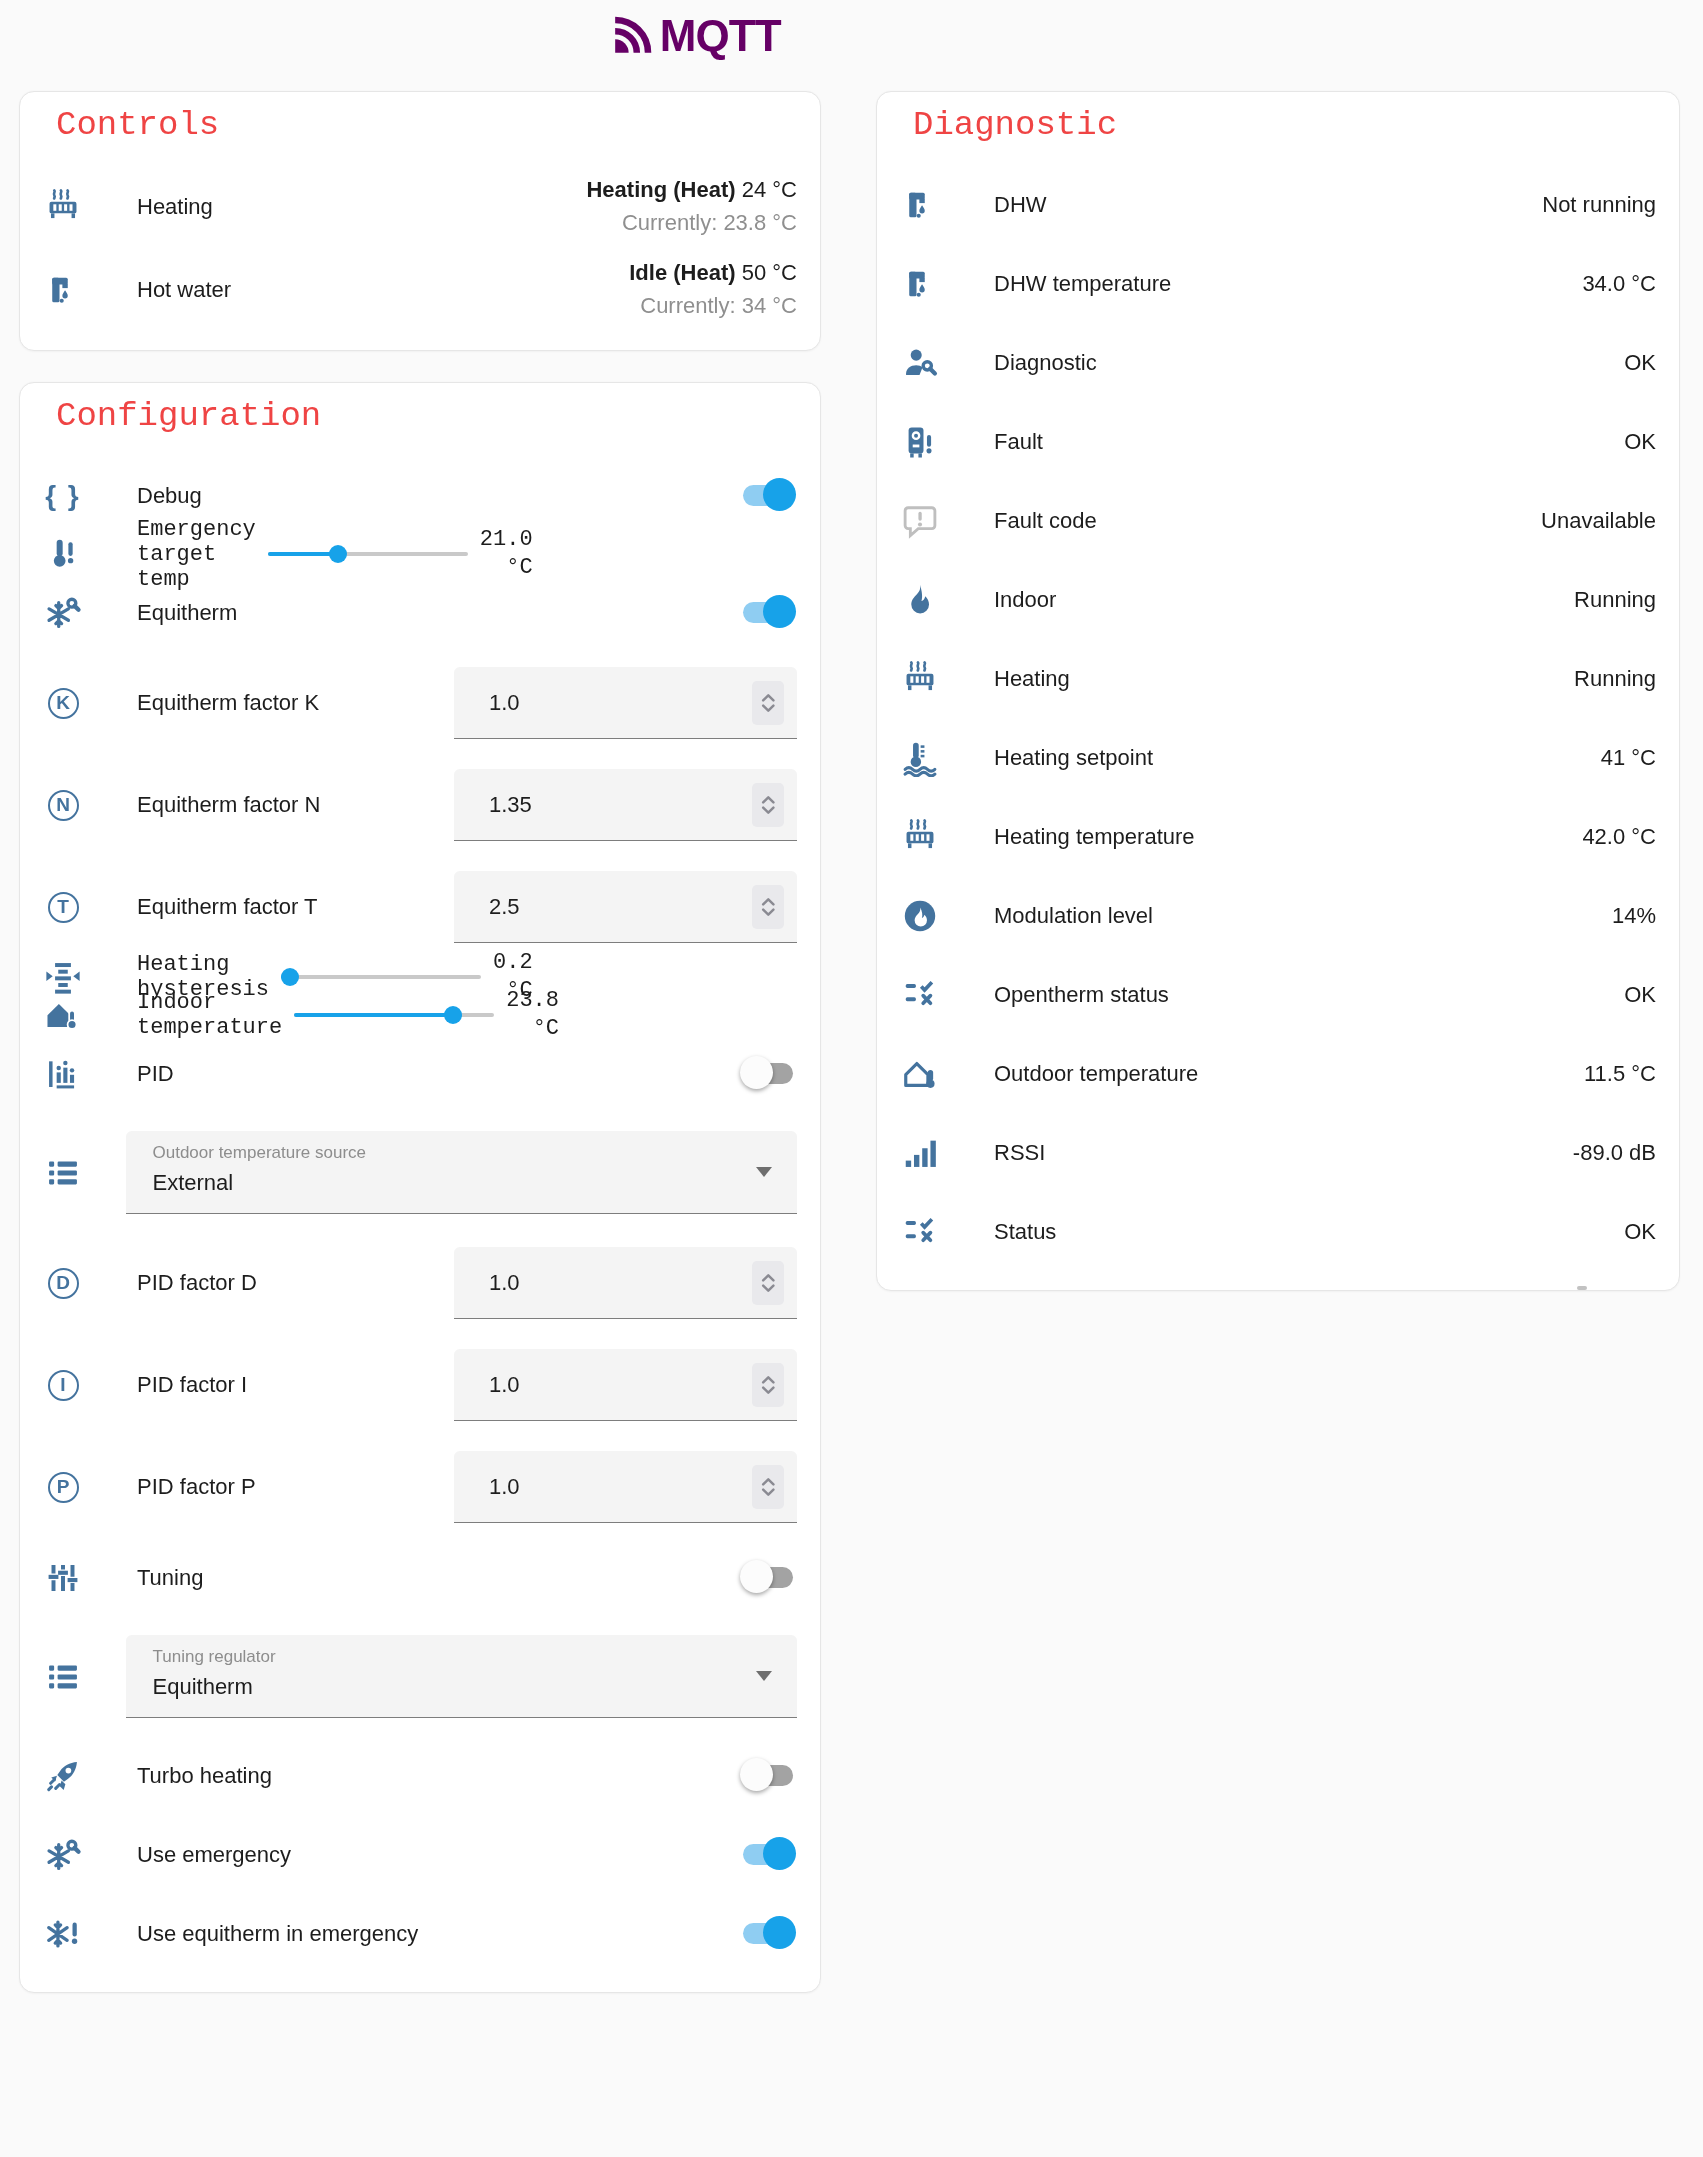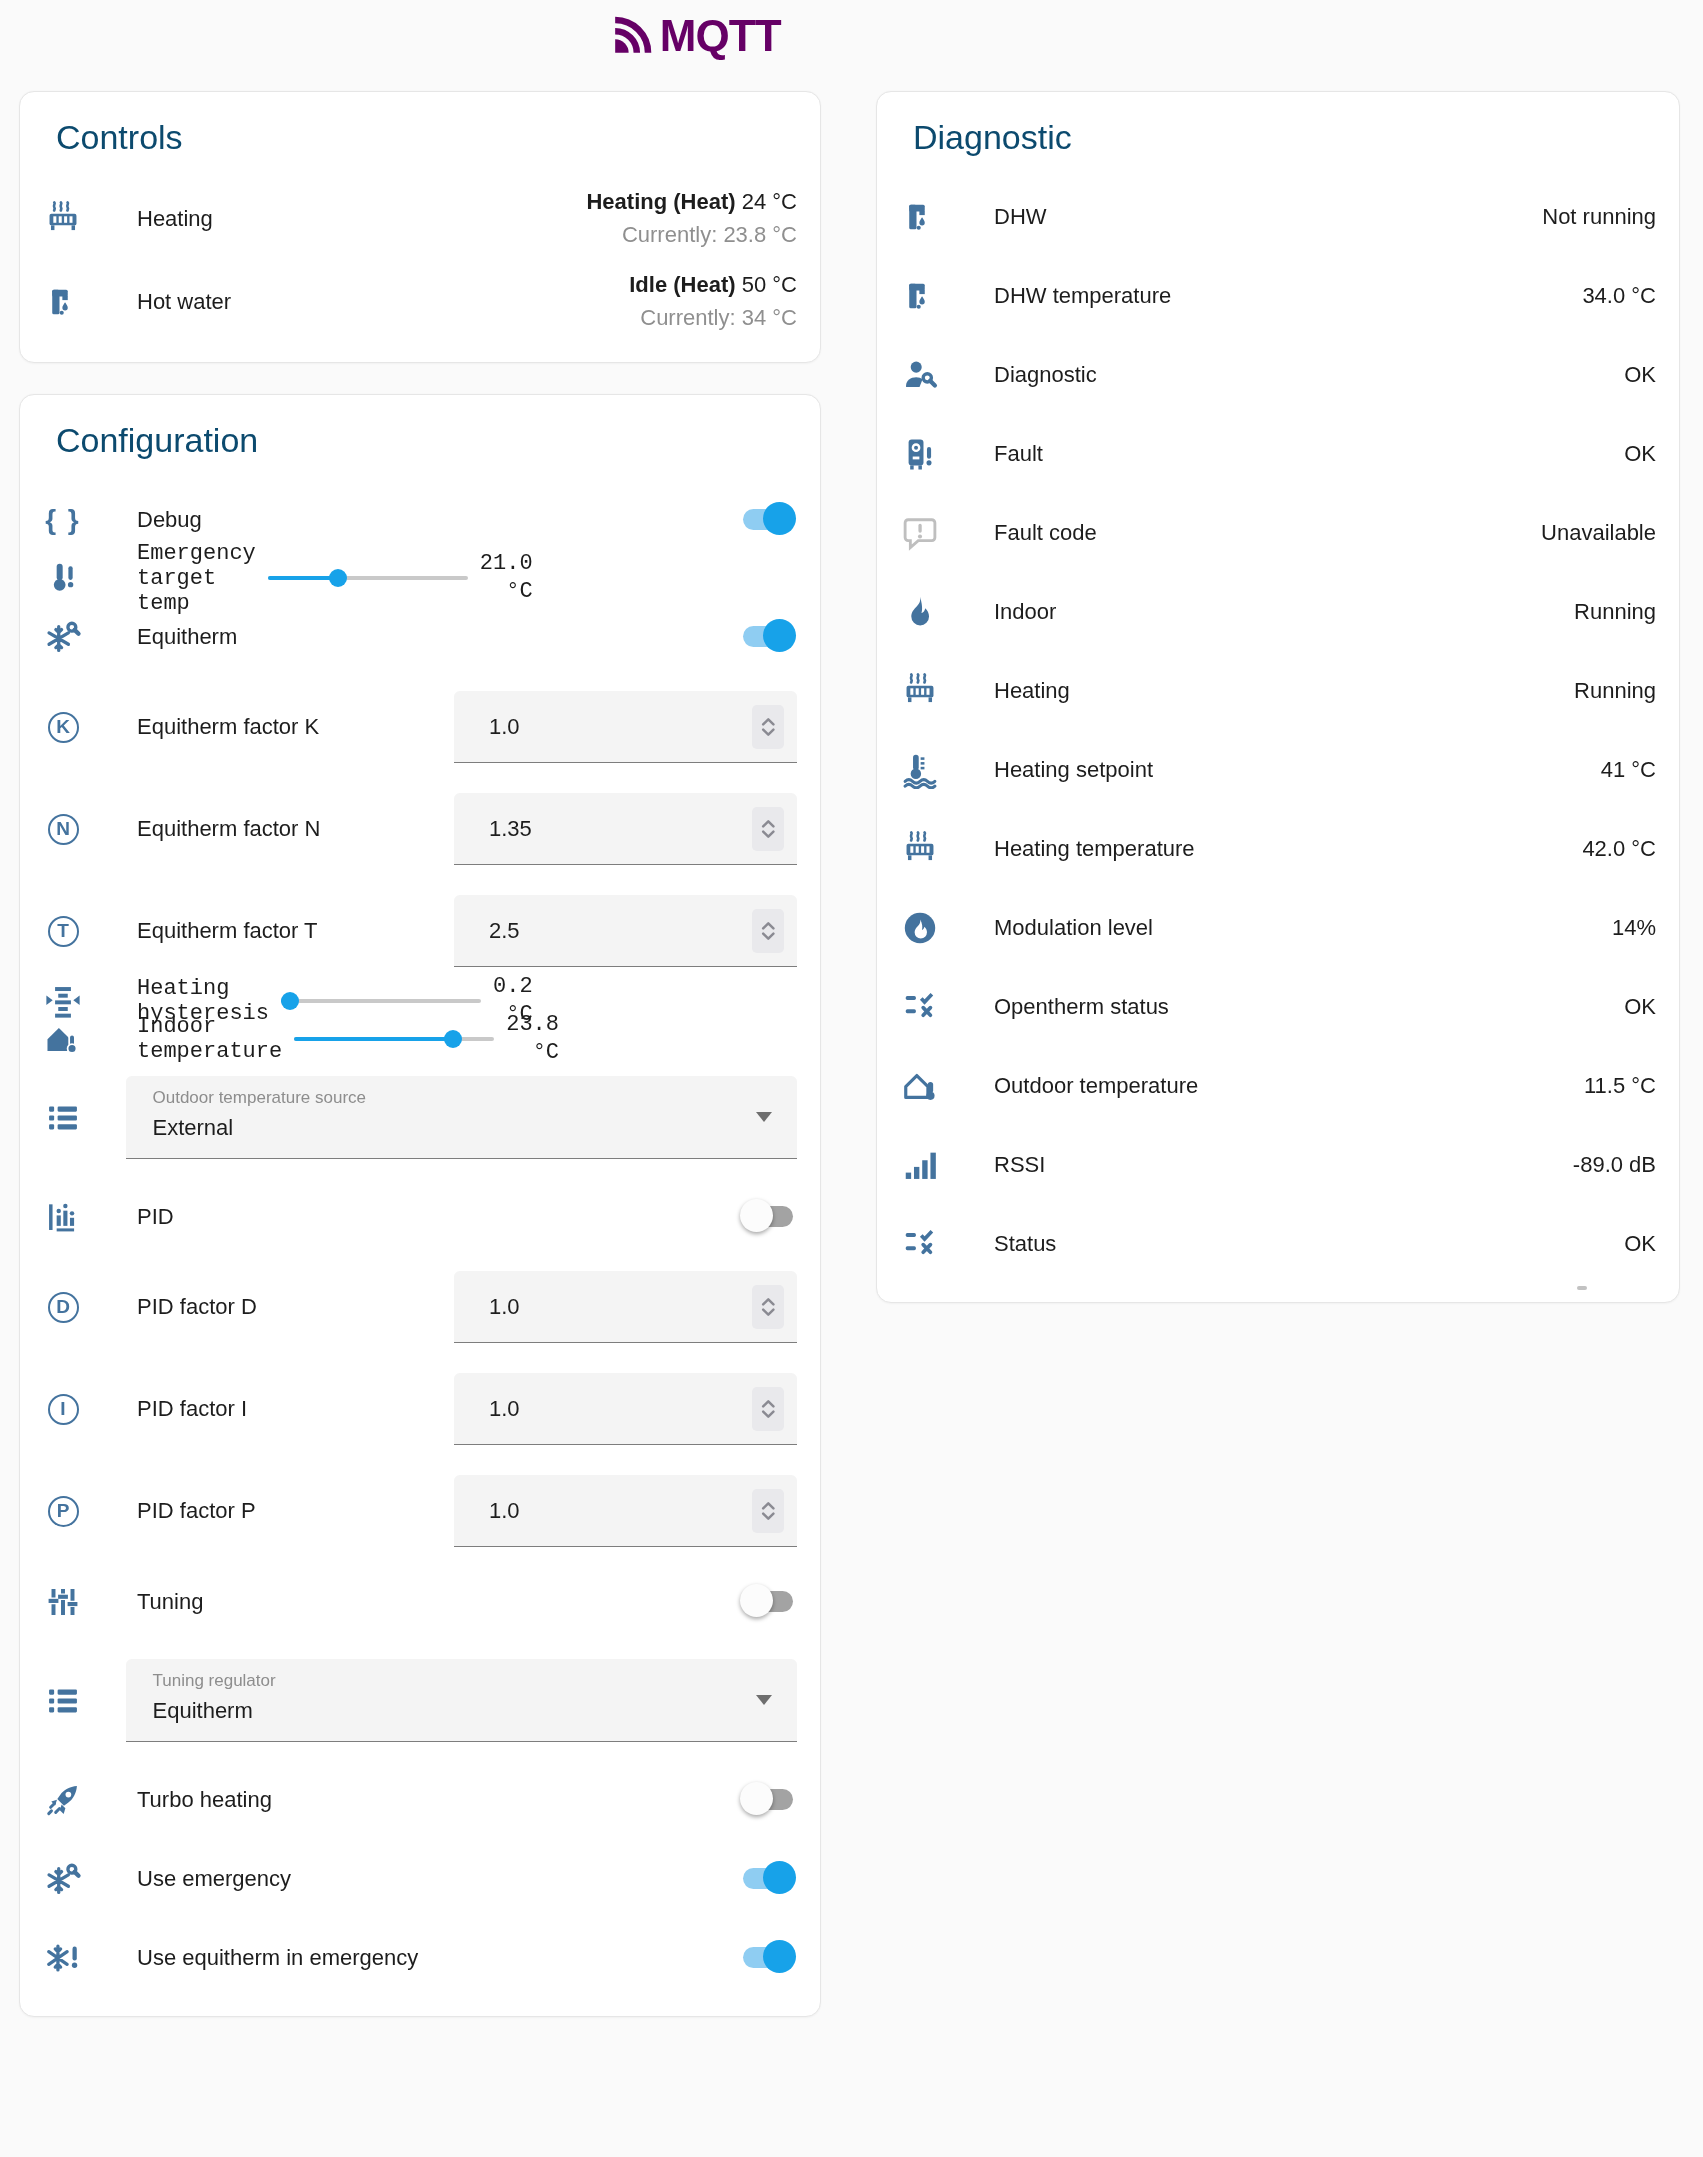--- a/index.html
+++ b/index.html
@@ -12,21 +12,21 @@
   html,body{margin:0;padding:0;}
   body{width:1703px;min-height:2158px;background:#fafafa;
        font-family:"Liberation Sans",sans-serif;color:var(--txt);}
   header{position:relative;height:91px;}
   .logo{position:absolute;left:607px;top:11.4px;display:flex;align-items:flex-end;gap:3.8px;}
   .logo svg{width:49px;height:49px;}
   .logo-text{font-size:44px;font-weight:bold;color:#660066;letter-spacing:-0.9px;}
   .grid{display:grid;grid-template-columns:802px 804px;column-gap:55px;margin-left:19px;align-items:start;}
   .card{background:#fff;border:0.9px solid var(--card-border);border-radius:15px;
         box-shadow:0 0.9px 1.9px rgba(0,0,0,.04);position:relative;}
-  .card h1{margin:28px 0 23px;padding-left:36px;font-size:34px;font-weight:400;color:#0c4a6e;line-height:1;}
+  .card h1{margin:16px 0 23px;padding-left:36px;font-size:34px;font-weight:400;color:#ef4444;line-height:1;font-family:Liberation Mono, monospace;}
   .card{padding-bottom:19px;}
   #controls-card{margin-bottom:31px;}
   .row{display:flex;align-items:center;height:79px;padding:0 23px 0 24px;gap:12px;}
   .row.ctl{height:83px;}
   .row.number{height:102px;}
   .row.select{height:119px;}
   .icon{width:38px;height:38px;flex:none;display:flex;align-items:center;justify-content:center;}
   .icon svg{width:38px;height:38px;fill:var(--icon);}
   .icon .st{stroke:var(--icon);}
   .glyph{font-size:28px;font-weight:bold;color:var(--icon);letter-spacing:1.9px;}
@@ -253,53 +253,53 @@
               </svg>
             </span>
             <span class="label">Indoor temperature</span>
             <div class="slider">
               <div class="track"></div>
               <div class="fill" style="width: 79%;"></div>
               <div class="sthumb" style="left: calc(79% - 8.5px);"></div>
             </div>
             <span class="slider-value">23.8<br>°C</span>
           </div>
-          <div class="row select">
-            <span class="icon">
-              <svg viewBox="0 0 24 24">
-                <rect x="3.2" y="4.8" width="3.2" height="3.2" rx="0.7"></rect>
-                <rect x="8.6" y="4.8" width="12.2" height="3.2" rx="0.7"></rect>
-                <rect x="3.2" y="10.4" width="3.2" height="3.2" rx="0.7"></rect>
-                <rect x="8.6" y="10.4" width="12.2" height="3.2" rx="0.7"></rect>
-                <rect x="3.2" y="16" width="3.2" height="3.2" rx="0.7"></rect>
-                <rect x="8.6" y="16" width="12.2" height="3.2" rx="0.7"></rect>
-              </svg>
-            </span>
-            <div class="selbox">
-              <span class="sellabel">Outdoor temperature source</span>
-              <span class="selval">External</span>
-              <span class="caret"></span>
-            </div>
-          </div>
           <div class="row toggle">
             <span class="icon">
               <svg viewBox="0 0 24 24">
                 <rect x="3.2" y="4" width="2.2" height="16.2"></rect>
                 <rect x="8" y="11" width="2.6" height="6.6"></rect>
                 <rect x="12.2" y="8" width="2.6" height="9.6"></rect>
                 <rect x="16.4" y="12.5" width="2.6" height="5.1"></rect>
                 <circle cx="9.3" cy="8.2" r="1.4"></circle>
                 <circle cx="13.5" cy="5" r="1.4"></circle>
                 <circle cx="17.7" cy="9.7" r="1.4"></circle>
                 <rect x="8" y="19.2" width="11" height="1.9"></rect>
               </svg>
             </span>
             <span class="label">PID</span>
             <div class="switch off">
               <div class="thumb"></div>
+            </div>
+          </div>
+          <div class="row select">
+            <span class="icon">
+              <svg viewBox="0 0 24 24">
+                <rect x="3.2" y="4.8" width="3.2" height="3.2" rx="0.7"></rect>
+                <rect x="8.6" y="4.8" width="12.2" height="3.2" rx="0.7"></rect>
+                <rect x="3.2" y="10.4" width="3.2" height="3.2" rx="0.7"></rect>
+                <rect x="8.6" y="10.4" width="12.2" height="3.2" rx="0.7"></rect>
+                <rect x="3.2" y="16" width="3.2" height="3.2" rx="0.7"></rect>
+                <rect x="8.6" y="16" width="12.2" height="3.2" rx="0.7"></rect>
+              </svg>
+            </span>
+            <div class="selbox">
+              <span class="sellabel">Outdoor temperature source</span>
+              <span class="selval">External</span>
+              <span class="caret"></span>
             </div>
           </div>
           <div class="row number">
             <span class="icon">
               <span class="cletter">D</span>
             </span>
             <span class="label">PID factor D</span>
             <div class="numbox">
               <span>1.0</span>
               <span class="stepper">

